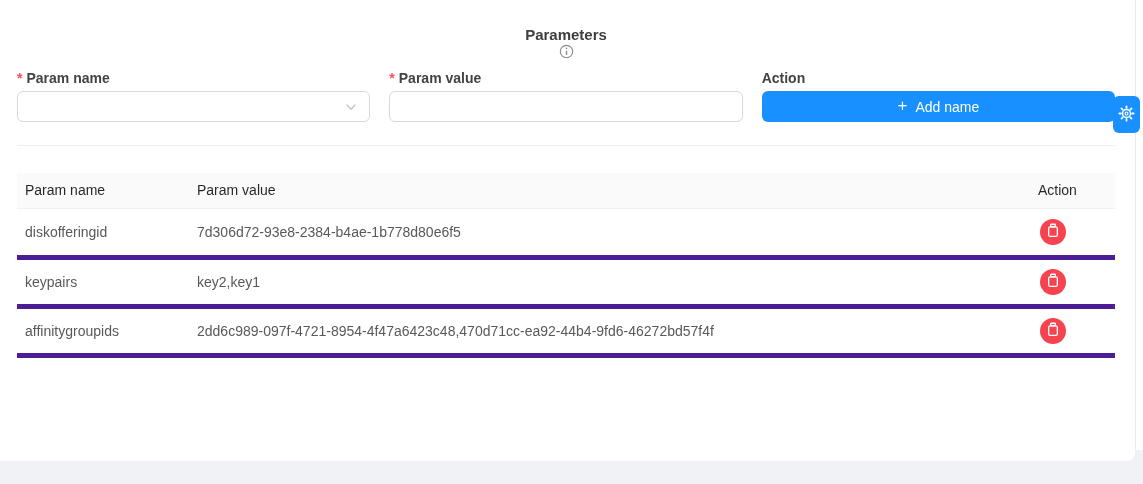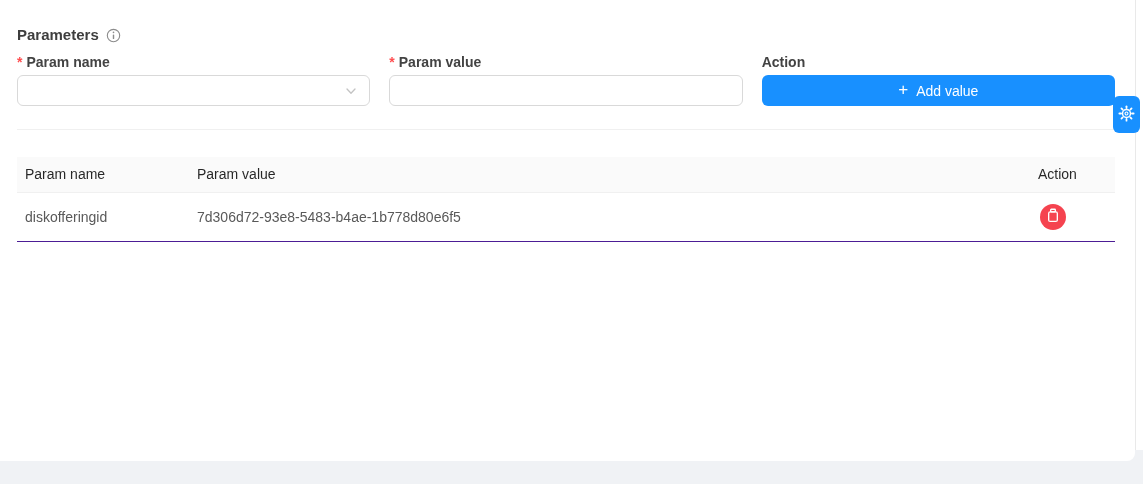--- a/index.html
+++ b/index.html
@@ -26,21 +26,21 @@
     background: #ffffff;
     border-left: 1px solid #e9e9e9;
   }
   .content { padding: 0 20px 0 17px; }
 
   
   .title-row {
     padding-top: 26px;
     display: flex;
     align-items: center;
-    gap: 7px;
+    flex-direction: column;
   }
   .title {
     font-size: 15px;
     font-weight: 700;
     color: #3e3e3e;
   }
   .info-icon { display: inline-flex; margin-top: 1px; }
 
   
   .form-row {
@@ -140,21 +140,21 @@
     font-weight: 500;
     color: rgba(0,0,0,0.85);
     padding: 0 8px;
     border-bottom: 1px solid #f0f0f0;
     font-size: 14px;
   }
   .param-table tbody td {
     height: 49px;
     padding: 0 8px;
     color: #595959;
-    border-bottom: 1px solid #4c1d95;
+    border-bottom: 5px solid #4c1d95;
     font-size: 14px;
     white-space: nowrap;
     overflow: hidden;
   }
   .delete-btn {
     width: 26px; height: 26px;
     border: none;
     border-radius: 50%;
     background: #f5434f;
     display: flex;
@@ -205,21 +205,21 @@
         </div>
         <input class="text-input" type="text" placeholder="" style="">
       </div>
 
       <div class="form-col">
         <div class="field-label">
           <span>Action</span>
         </div>
         <button class="add-btn">
           <span class="plus-glyph">+</span>
-          <span>Add value</span>
+          <span>Add name</span>
         </button>
       </div>
 
     </div>
 
     <div class="form-divider"></div>
 
     <table class="param-table">
       <colgroup>
           <col class="c-name">
@@ -229,21 +229,49 @@
       <thead>
         <tr>
           <th>Param name</th>
           <th>Param value</th>
           <th>Action</th>
         </tr>
       </thead>
       <tbody>
         <tr>
           <td>diskofferingid</td>
-          <td>7d306d72-93e8-5483-b4ae-1b778d80e6f5</td>
+          <td>7d306d72-93e8-2384-b4ae-1b778d80e6f5</td>
+          <td>
+            <button class="delete-btn">
+              <span>
+                <svg width="14" height="15" viewBox="0 0 24 26" fill="none" stroke="#ffffff" stroke-width="2.3" stroke-linejoin="round">
+                  <rect x="8" y="2.2" width="8" height="4.6" rx="1"></rect>
+                  <rect x="4.5" y="6.8" width="15" height="16.5" rx="2.6"></rect>
+                </svg>
+              </span>
+            </button>
+          </td>
+        </tr>
+        <tr>
+          <td>keypairs</td>
+          <td>key2,key1</td>
+          <td>
+            <button class="delete-btn">
+              <span>
+                <svg width="14" height="15" viewBox="0 0 24 26" fill="none" stroke="#ffffff" stroke-width="2.3" stroke-linejoin="round">
+                  <rect x="8" y="2.2" width="8" height="4.6" rx="1"></rect>
+                  <rect x="4.5" y="6.8" width="15" height="16.5" rx="2.6"></rect>
+                </svg>
+              </span>
+            </button>
+          </td>
+        </tr>
+        <tr>
+          <td>affinitygroupids</td>
+          <td>2dd6c989-097f-4721-8954-4f47a6423c48,470d71cc-ea92-44b4-9fd6-46272bd57f4f</td>
           <td>
             <button class="delete-btn">
               <span>
                 <svg width="14" height="15" viewBox="0 0 24 26" fill="none" stroke="#ffffff" stroke-width="2.3" stroke-linejoin="round">
                   <rect x="8" y="2.2" width="8" height="4.6" rx="1"></rect>
                   <rect x="4.5" y="6.8" width="15" height="16.5" rx="2.6"></rect>
                 </svg>
               </span>
             </button>
           </td>

